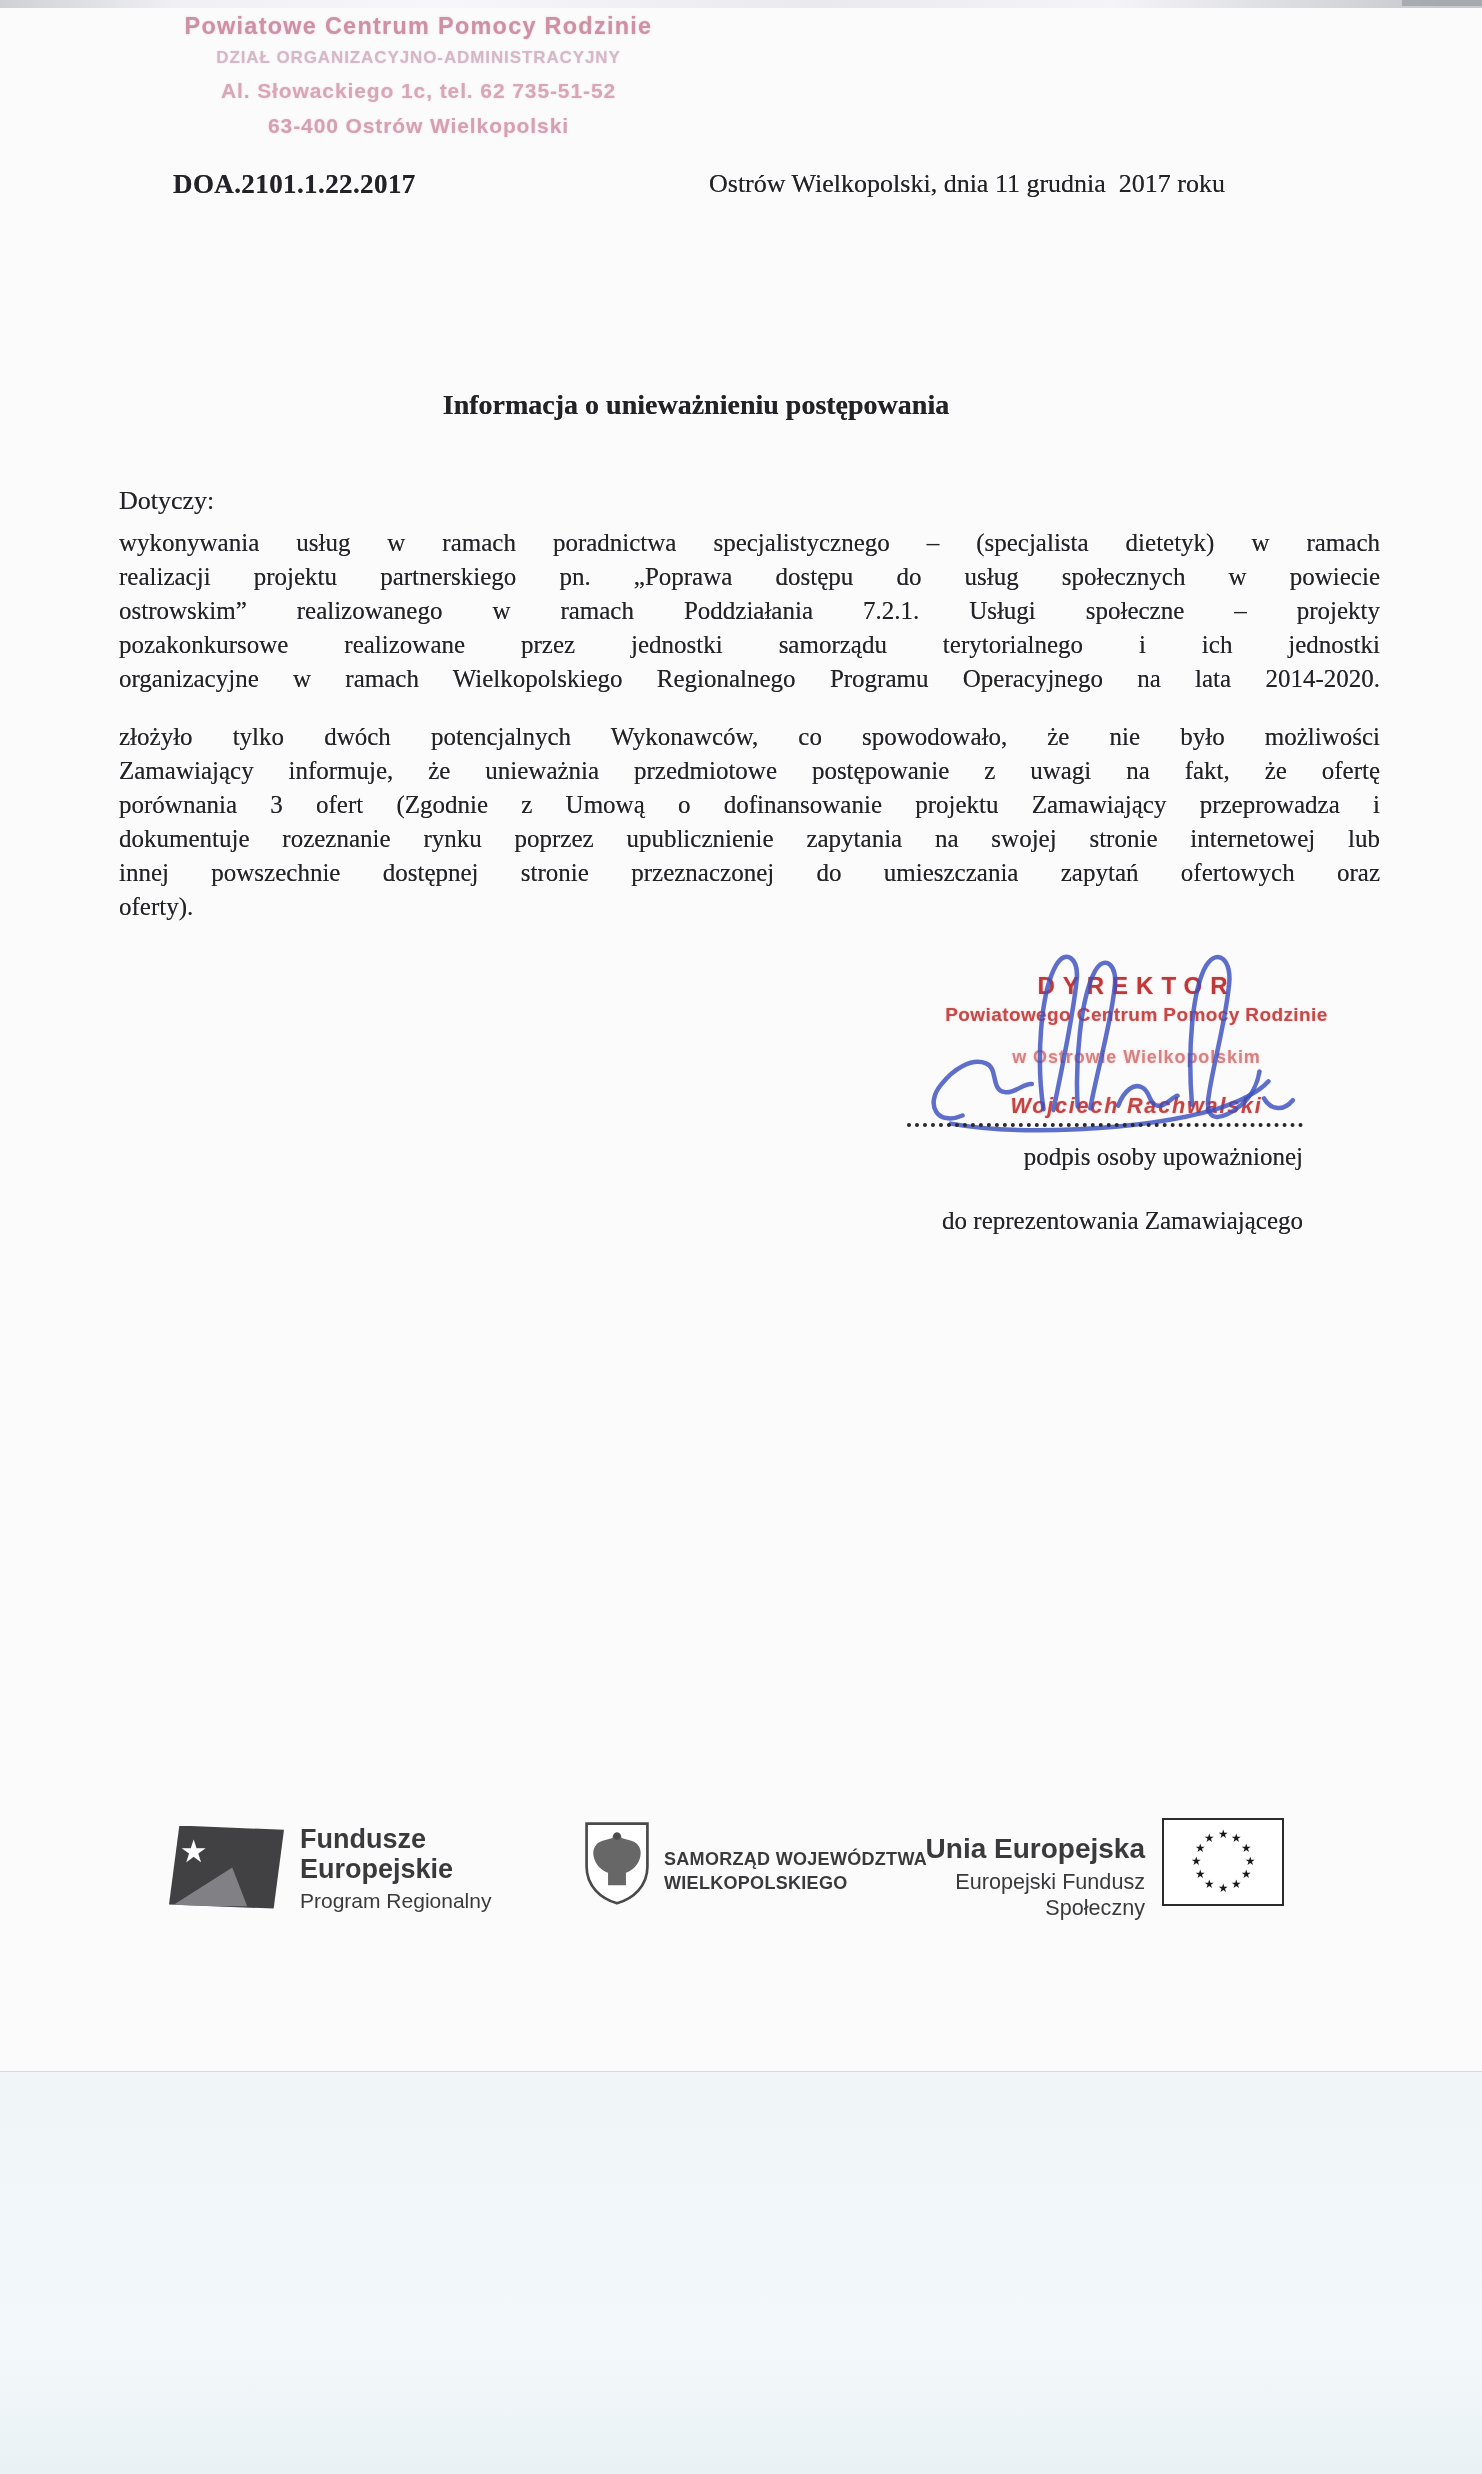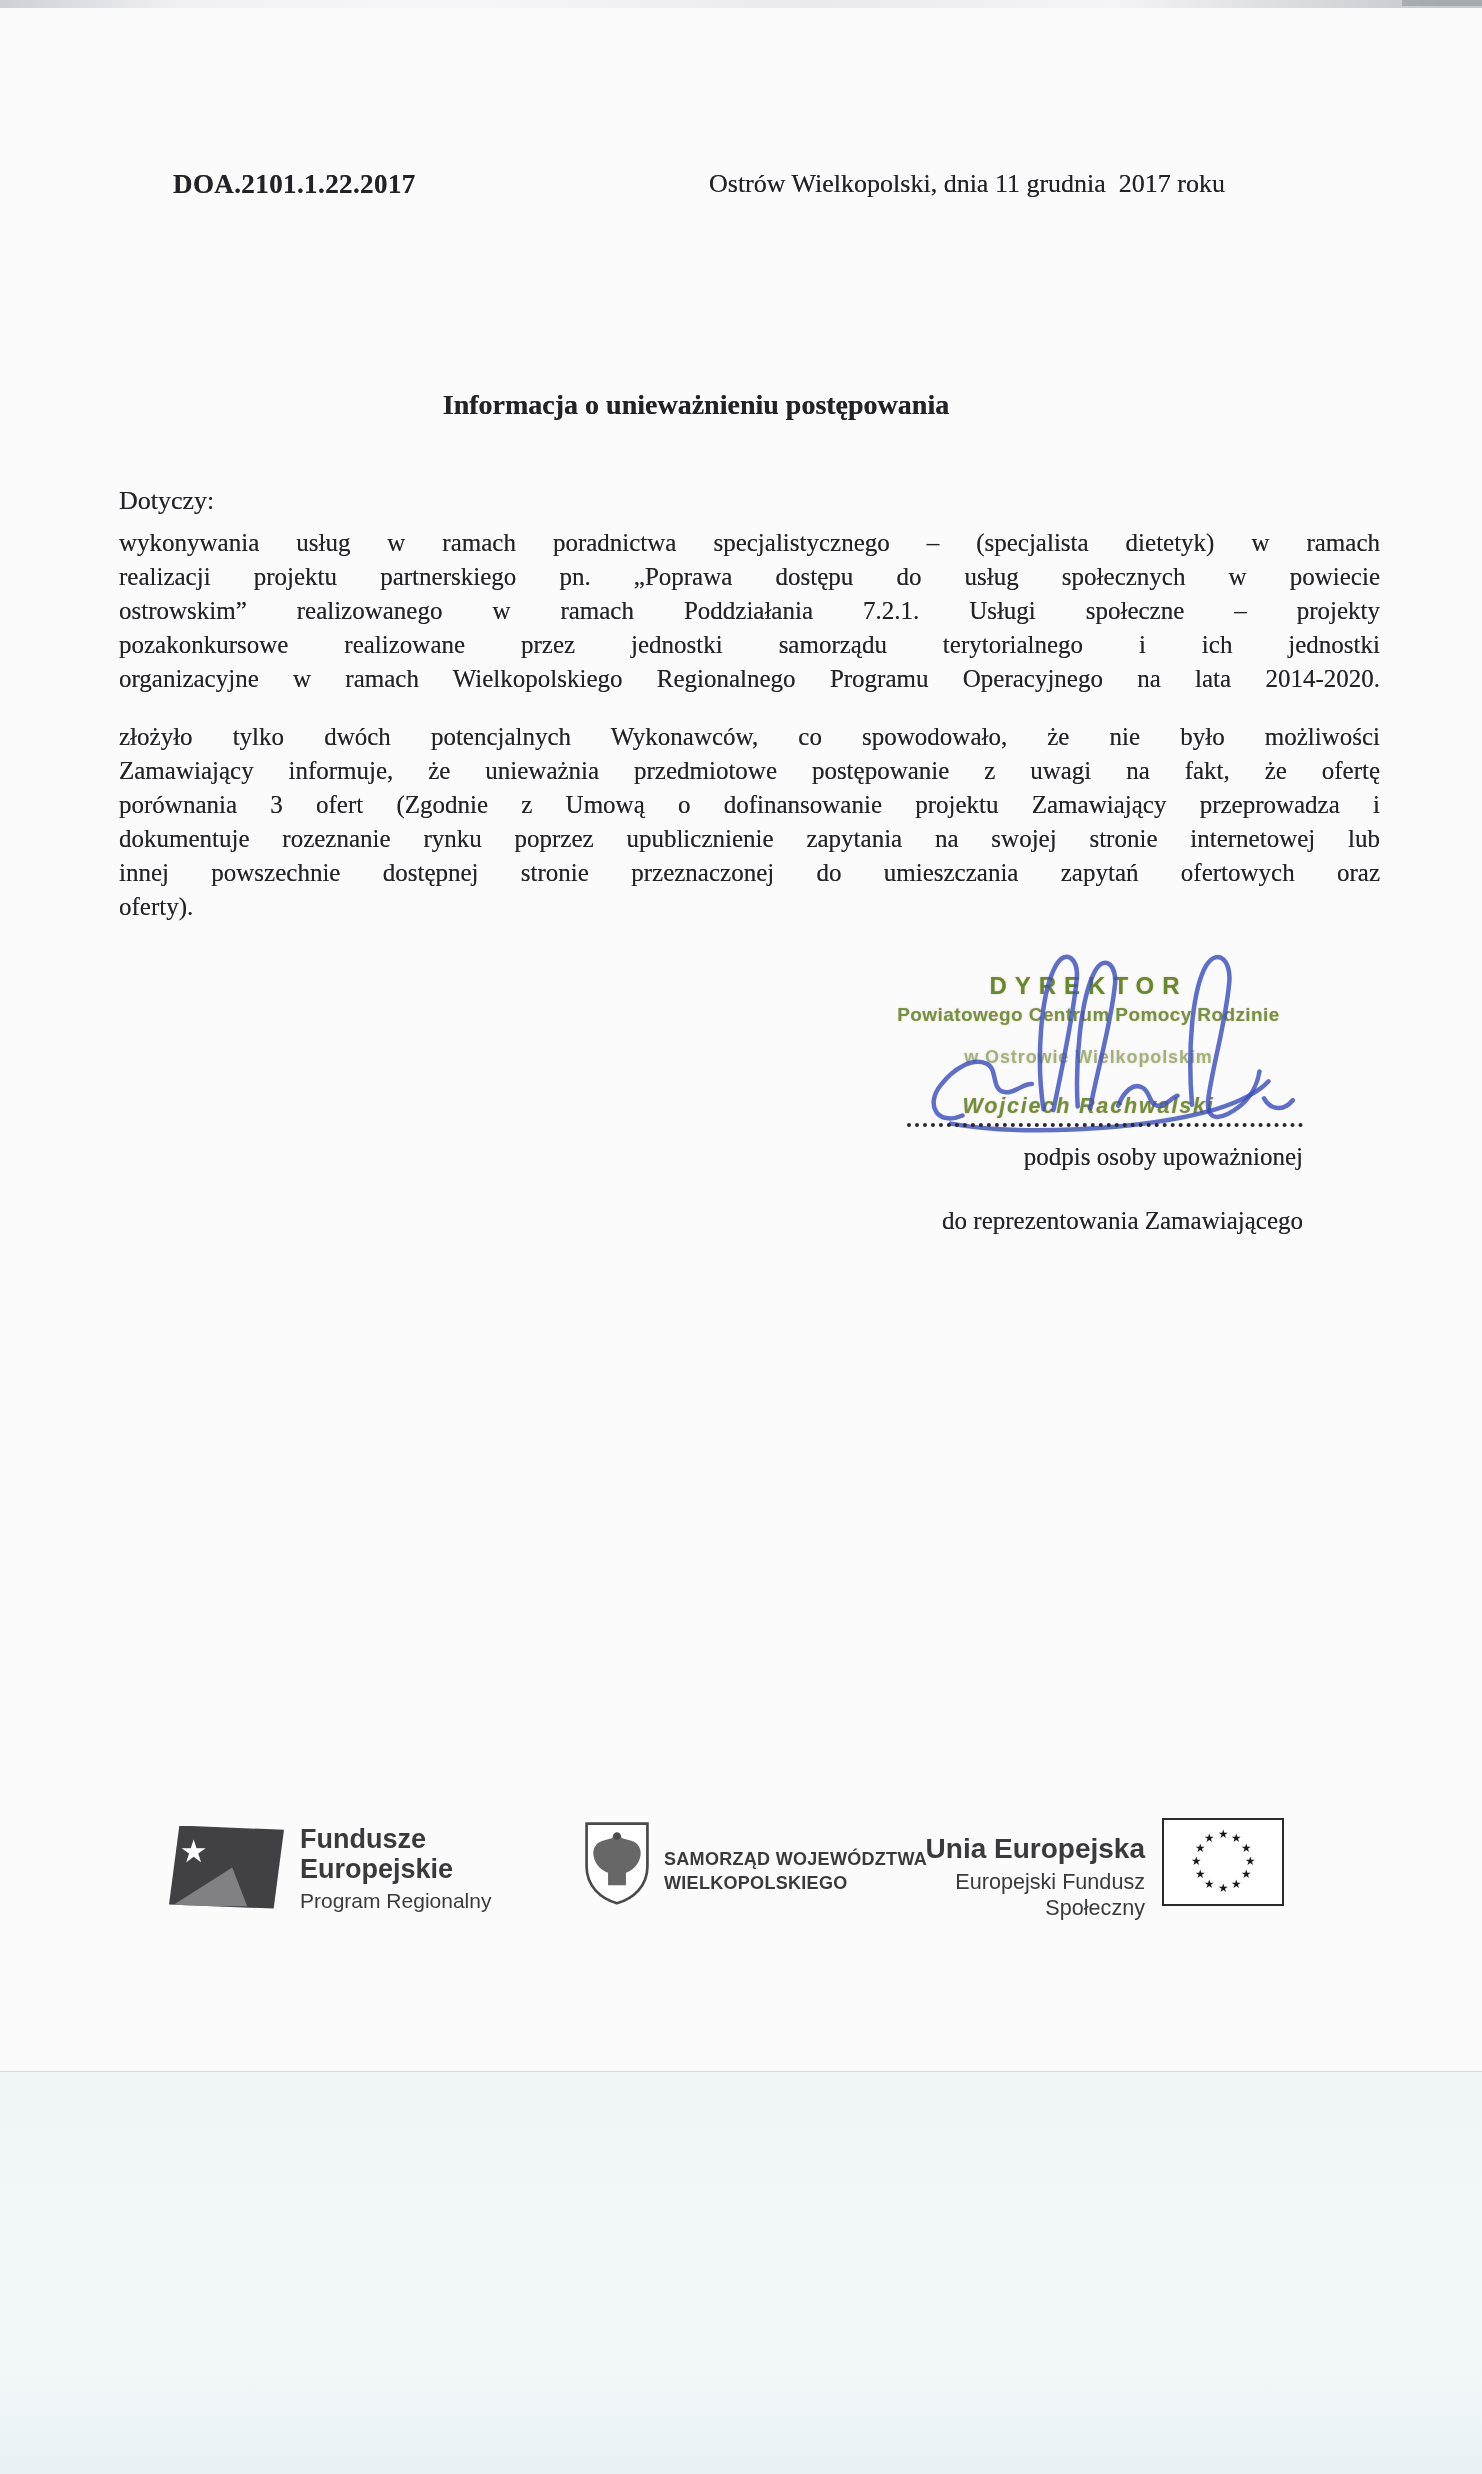--- a/index.html
+++ b/index.html
@@ -62,24 +62,24 @@
     position:absolute;left:119px;width:1261px;
     font-size:25px;line-height:34px;
     text-shadow:0 0 0.4px rgba(0,0,0,.5);
   }
   .para .line{text-align:justify;text-align-last:justify;}
   .para .line.last{text-align-last:left;}
   .para1{top:526px;}
   .para2{top:720px;}
   
   .sig-stamp{
-    position:absolute;left:886px;top:972px;width:405px;
+    position:absolute;left:934px;top:972px;width:405px;
     text-align:center;
     font-family:"Liberation Sans", sans-serif;
-    color:#4d7c0f;
+    color:#b91c1c;
   }
   .sig-stamp .r1{font-size:24px;font-weight:bold;letter-spacing:8px;opacity:.88;text-shadow:0 0 1.8px rgba(224,84,75,.5);margin-bottom:3.6px;}
   .sig-stamp .r2{font-size:19px;font-weight:bold;letter-spacing:0.4px;opacity:.8;text-shadow:0 0 1.8px rgba(224,84,75,.5);margin-bottom:21px;}
   .sig-stamp .r3{font-size:18px;font-weight:bold;letter-spacing:0.9px;opacity:.55;text-shadow:0 0 2.7px rgba(228,115,107,.6);margin-bottom:25px;}
   .sig-stamp .r4{font-size:21.6px;font-weight:bold;font-style:italic;letter-spacing:1.8px;opacity:.82;text-shadow:0 0 1.8px rgba(224,84,75,.5);}
   .signature-svg{position:absolute;left:913px;top:922px;}
   .dots-line{
     position:absolute;left:907px;top:1123px;width:396px;height:0;
     border-bottom:4.5px dotted #28282b;
   }
@@ -119,20 +119,26 @@
   .eu-star{position:absolute;font-size:11.7px;color:#19191b;font-family:"DejaVu Sans",sans-serif;line-height:11.7px;}
 </style>
 </head>
 <body>
 
 <div class="page">
 
   <div class="scan-top-streak"></div>
   <div class="scan-corner-mark"></div>
 
+  <div class="header-stamp">
+    <div class="s1">Powiatowe Centrum Pomocy Rodzinie</div>
+    <div class="s2">DZIAŁ ORGANIZACYJNO-ADMINISTRACYJNY</div>
+    <div class="s3">Al. Słowackiego 1c, tel. 62 735-51-52</div>
+    <div class="s4">63-400 Ostrów Wielkopolski</div>
+  </div>
 
   <div class="ref-number">DOA.2101.1.22.2017</div>
   <div class="date-line">Ostrów Wielkopolski, dnia 11 grudnia  2017 roku</div>
 
   <div class="doc-title">Informacja o unieważnieniu postępowania</div>
 
   <div class="regarding">Dotyczy:</div>
 
   <div class="para para1">
     <div class="line">wykonywania usług w ramach poradnictwa specjalistycznego – (specjalista dietetyk) w ramach</div>

